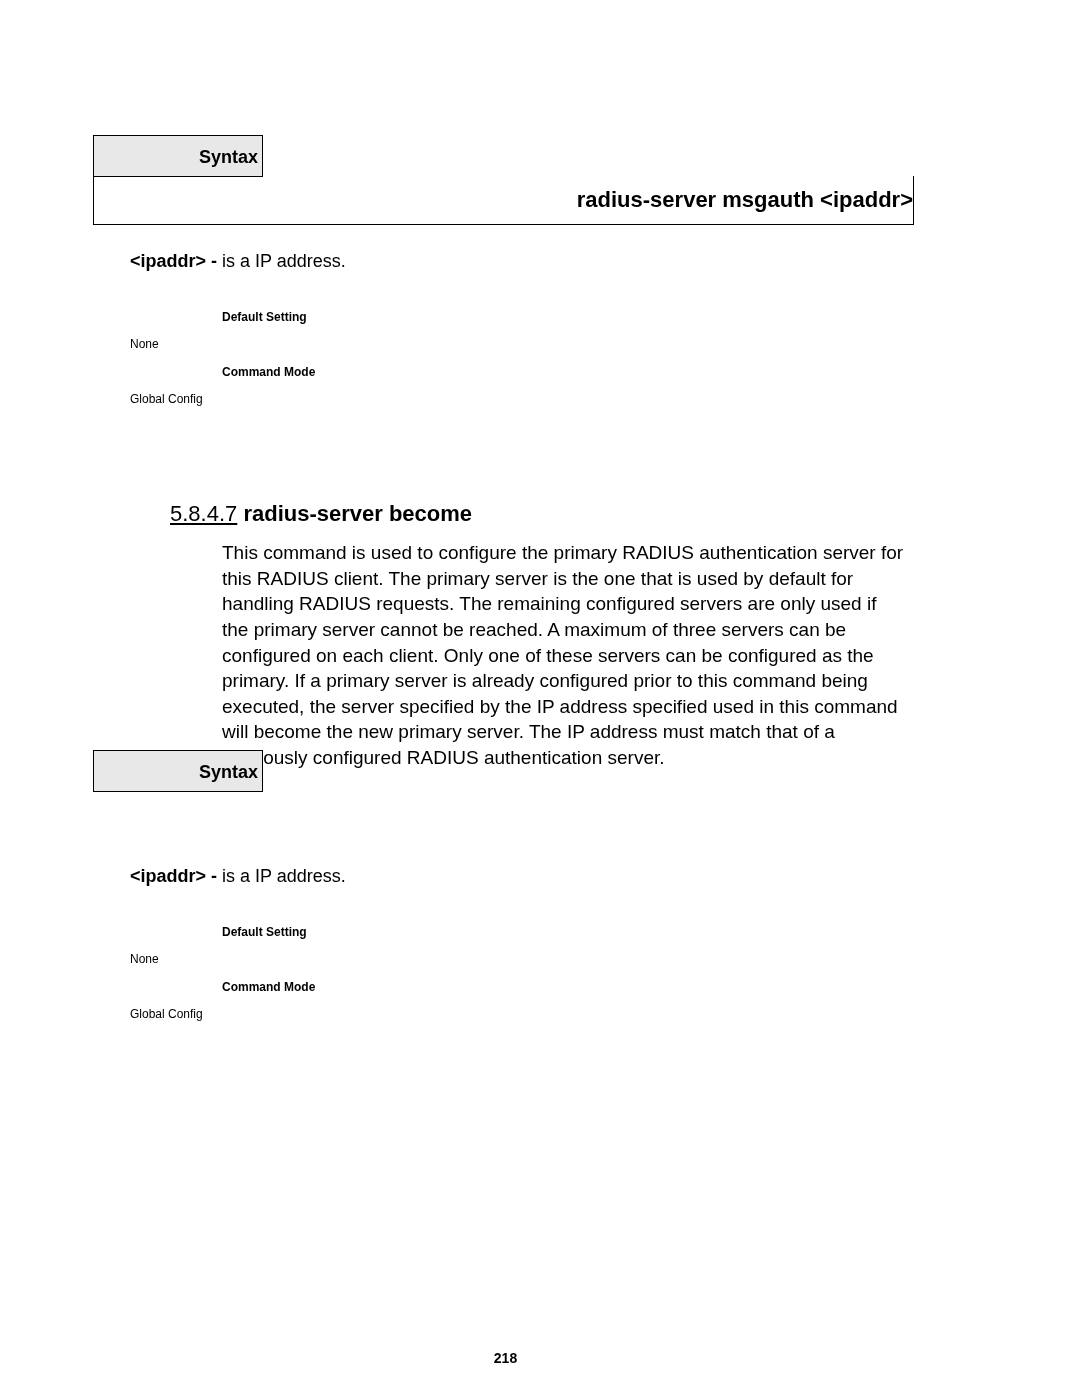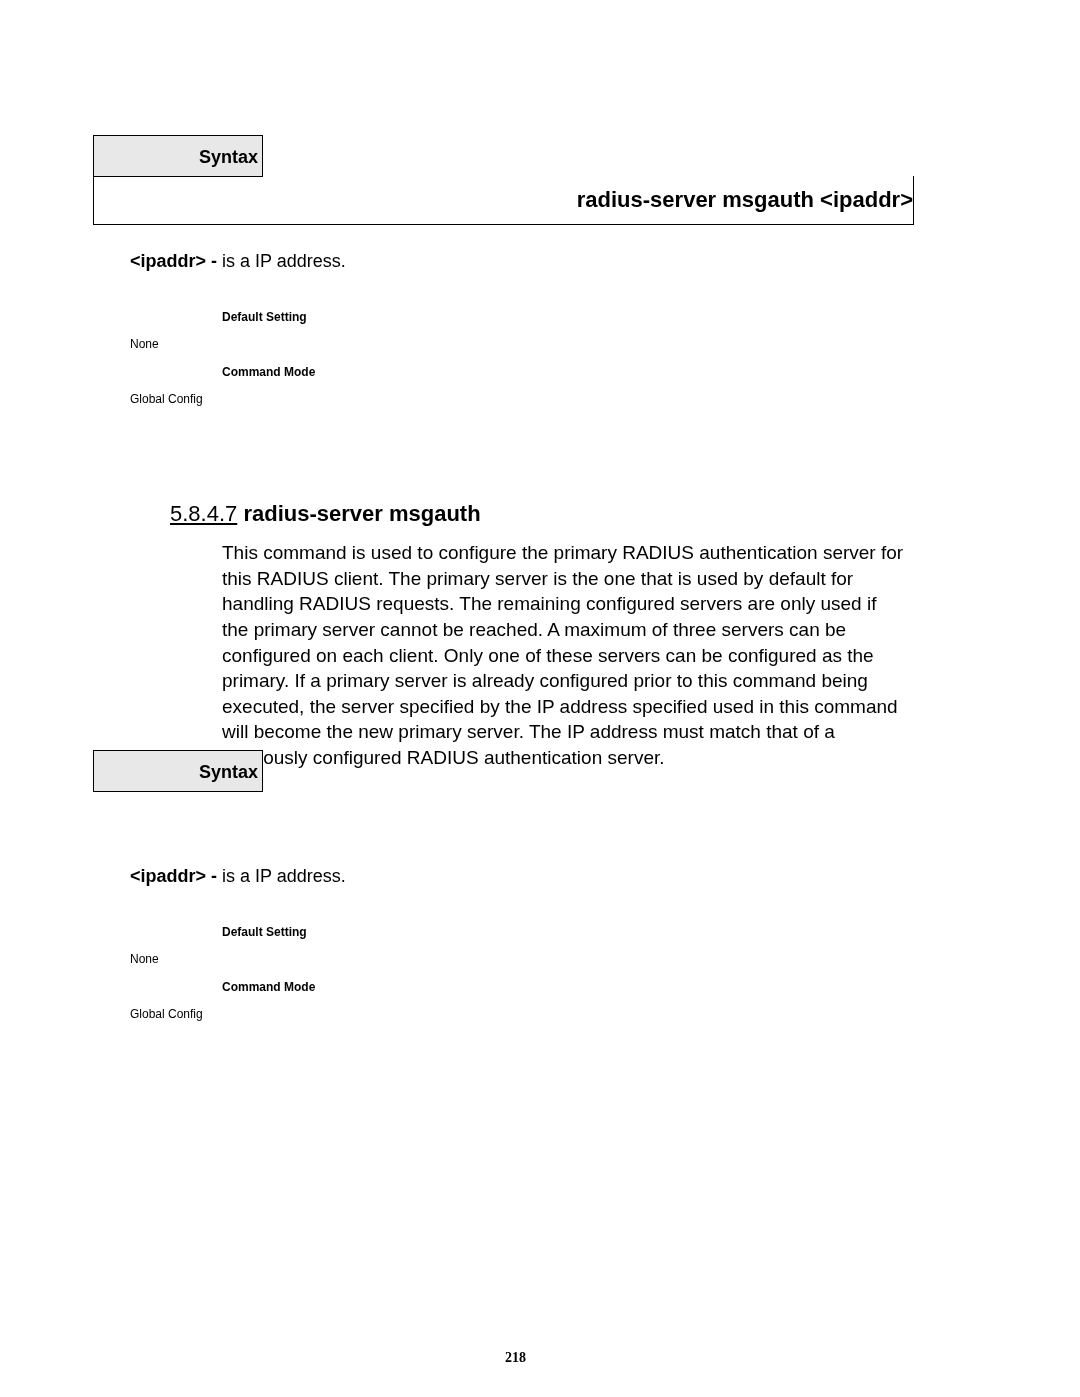--- a/index.html
+++ b/index.html
@@ -12,21 +12,21 @@
     font-family: Arial, Helvetica, sans-serif;
     color: #000000;
     font-size: 18px;
     line-height: 1.3;
   }
   .page {
     position: relative;
     width: 1007px;
     min-height: 1397px;
     box-sizing: border-box;
-    padding: 12px;
+    padding: 2px;
   }
 
   
   .syntax-unit {
     position: absolute;
     left: 93px;
     right: 93px;
   }
   .syntax-header {
     display: inline-block;
@@ -97,21 +97,20 @@
     line-height: 1.35;
   }
 
   .page-number {
     position: absolute;
     width: 100%;
     text-align: center;
     font-weight: bold;
     font-size: 14px;
     bottom: 30px;
-    font-family: Liberation Serif, serif;
   }
 </style>
 </head>
 <body>
 
 <div class="page">
 
   <div class="syntax-unit" style="top:135px;">
     <div class="syntax-header">Syntax</div>
     <div class="syntax-body">radius-server msgauth &lt;ipaddr&gt;</div>
@@ -121,21 +120,21 @@
     <span class="desc-label">&lt;ipaddr&gt; - </span><span>is a IP address.</span>
   </div>
 
   <div class="subhead" style="top:310px; left:222px;">Default Setting</div>
   <div class="value-line" style="top:337px;">None</div>
 
   <div class="subhead" style="top:365px; left:222px;">Command Mode</div>
   <div class="value-line" style="top:392px;">Global Config</div>
 
   <div class="section-heading" style="top:500px;">
-    <span class="num">5.8.4.7</span><span class="title"> radius-server msgauth</span>
+    <span class="num">5.8.4.7</span><span class="title"> radius-server become</span>
   </div>
 
   <div class="section-body" style="top:540px;">This command is used to configure the primary RADIUS authentication server for this RADIUS client. The primary server is the one that is used by default for handling RADIUS requests. The remaining configured servers are only used if the primary server cannot be reached. A maximum of three servers can be configured on each client. Only one of these servers can be configured as the primary. If a primary server is already configured prior to this command being executed, the server specified by the IP address specified used in this command will become the new primary server. The IP address must match that of a previously configured RADIUS authentication server.</div>
 
   <div class="syntax-unit" style="top:750px;">
     <div class="syntax-header">Syntax</div>
   </div>
 
   <div class="text-block" style="top:865px;">
     <span class="desc-label">&lt;ipaddr&gt; - </span><span>is a IP address.</span>

